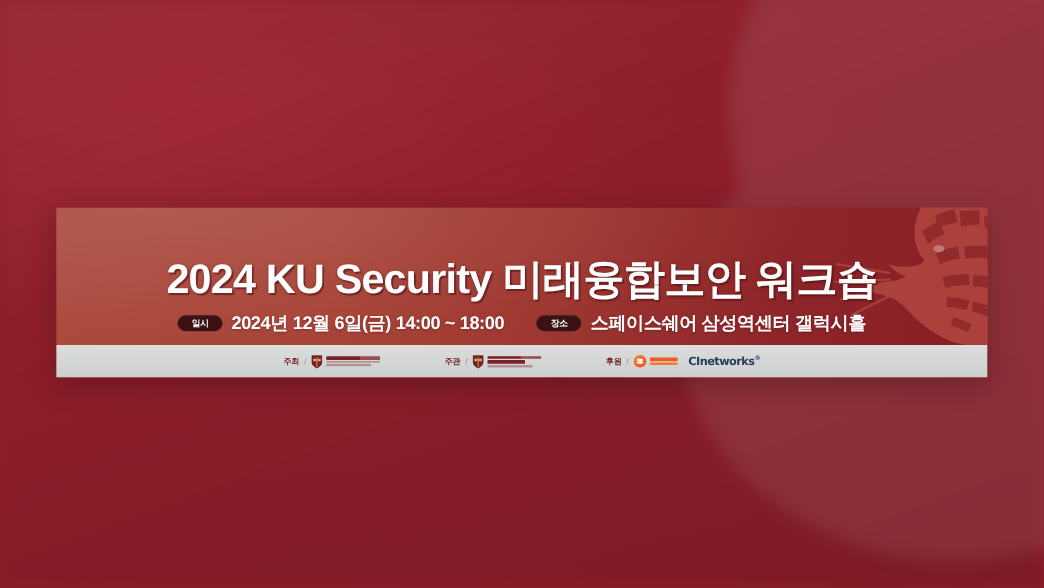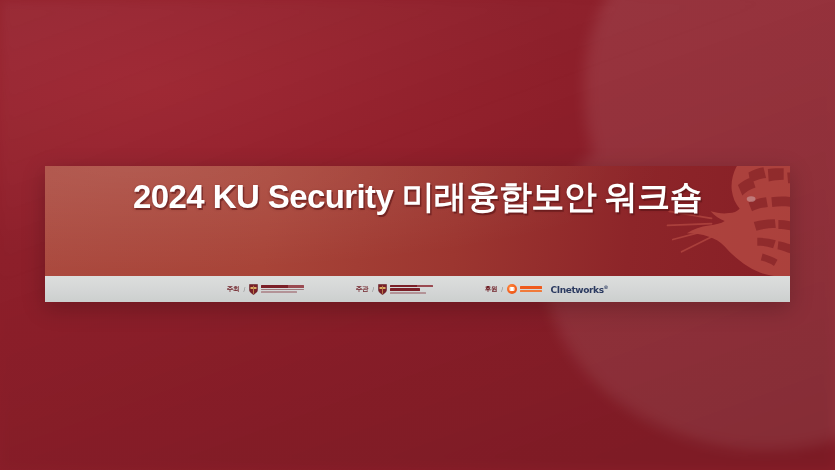--- a/index.html
+++ b/index.html
@@ -49,22 +49,22 @@
   }
   #banner-tiger{
     position:absolute;right:-6px;top:-4px;width:132px;height:118px;
     opacity:.62;
   }
   #banner-tiger svg{width:100%;height:100%;display:block;}
 
   
   #banner-content{
     position:absolute;left:0;right:0;top:0;height:110px;
-    display:flex;flex-direction:column;align-items:center;justify-content:flex-start;
-    padding-top:13px;box-sizing:border-box;
+    display:flex;flex-direction:column;align-items:center;justify-content:center;
+    padding-top:31px;box-sizing:border-box;
   }
   #banner-title{
     font-size:33px;
     font-weight:bold;
     color:#ffffff;
     letter-spacing:-0.6px;
     line-height:1.08;
     white-space:nowrap;
     text-shadow:1.5px 2px 0 rgba(90,20,22,.55), 0 1px 3px rgba(70,12,16,.35);
   }
@@ -192,20 +192,30 @@
       </g>
       <g fill="#ffffff" opacity=".55">
         <ellipse cx="99" cy="40" rx="5" ry="3.2"></ellipse>
       </g>
     </svg>
   </div>
 
   <div id="banner-content">
     <div id="banner-title">2024 KU Security 미래융합보안 워크숍</div>
 
+    <div id="banner-meta">
+      <div class="meta-group">
+        <span class="meta-pill">일시</span>
+        <span class="meta-text">2024년 12월 6일(금) 14:00 ~ 18:00</span>
+      </div>
+      <div class="meta-group">
+        <span class="meta-pill">장소</span>
+        <span class="meta-text">스페이스쉐어 삼성역센터 갤럭시홀</span>
+      </div>
+    </div>
   </div>
 
   <div id="banner-footer">
 
     <div class="credit">
       <span class="credit-label">주최</span>
       <span class="credit-slash">/</span>
       <span class="logo-ku">
         <svg class="ku-shield" viewBox="0 0 18 22" xmlns="http://www.w3.org/2000/svg">
           <path d="M1 1h16v11c0 5-8 9-8 9s-8-4-8-9z" fill="#7b1f27" stroke="#5e141b" stroke-width="1"></path>

